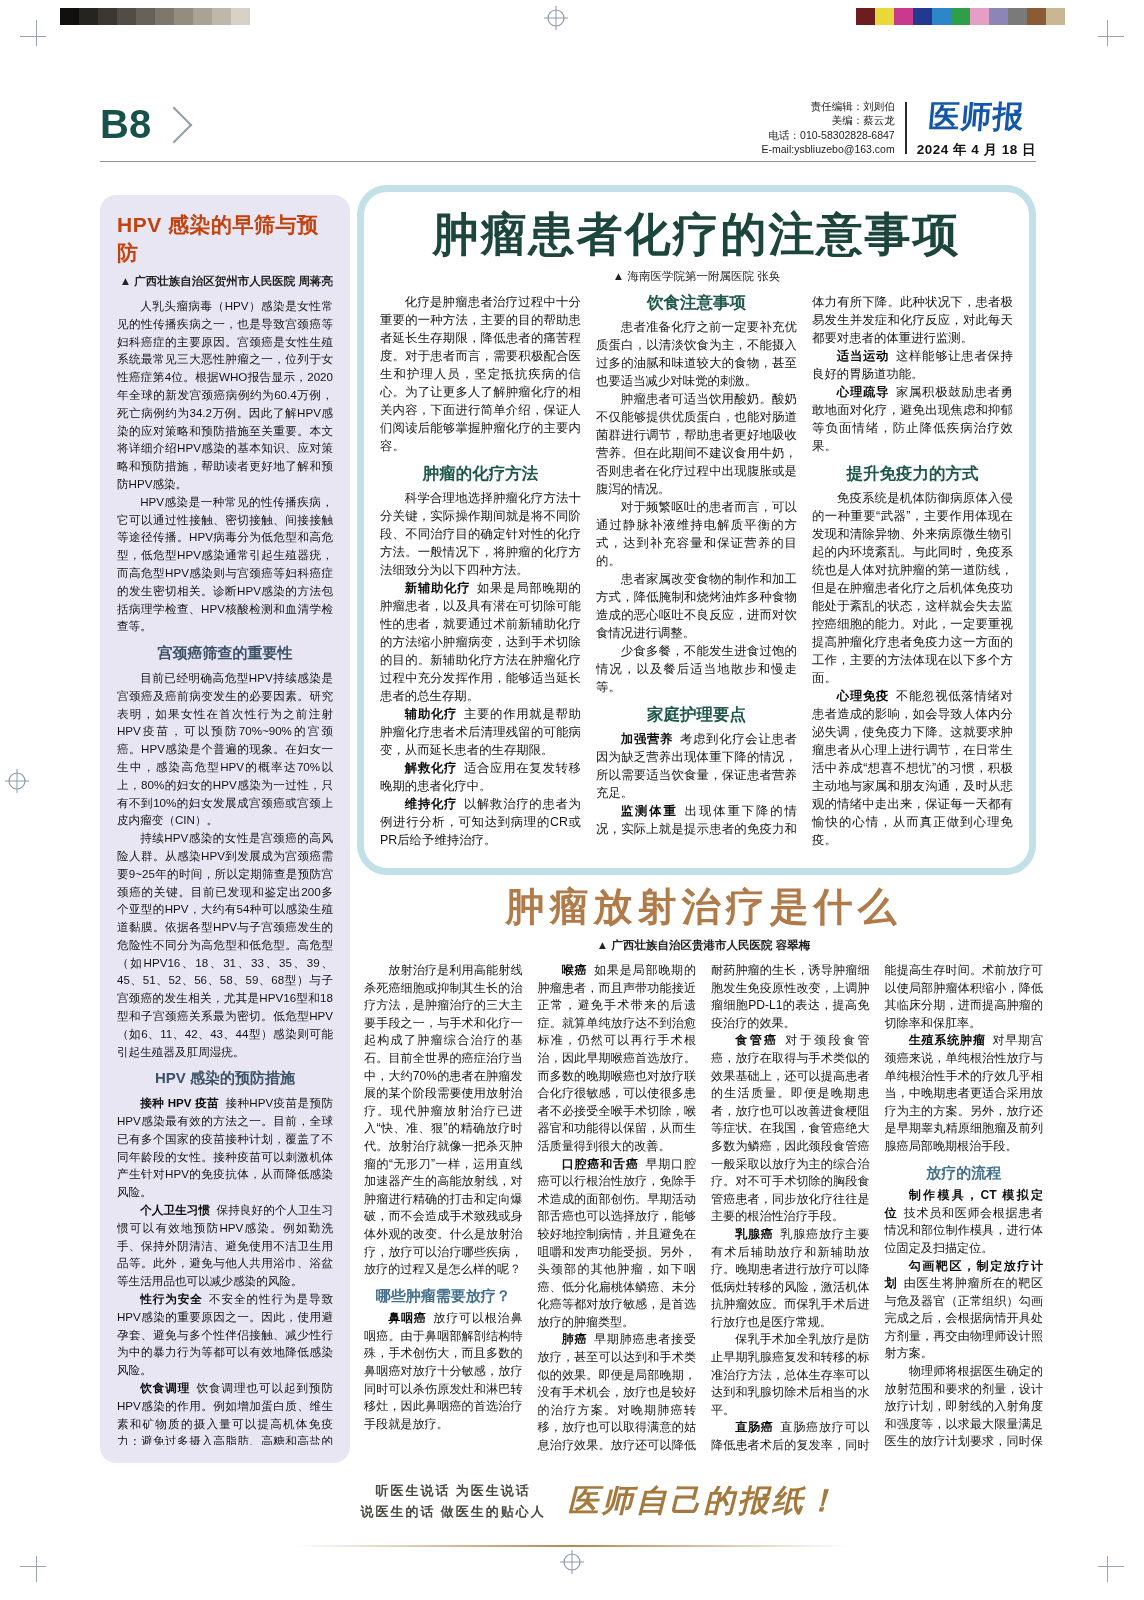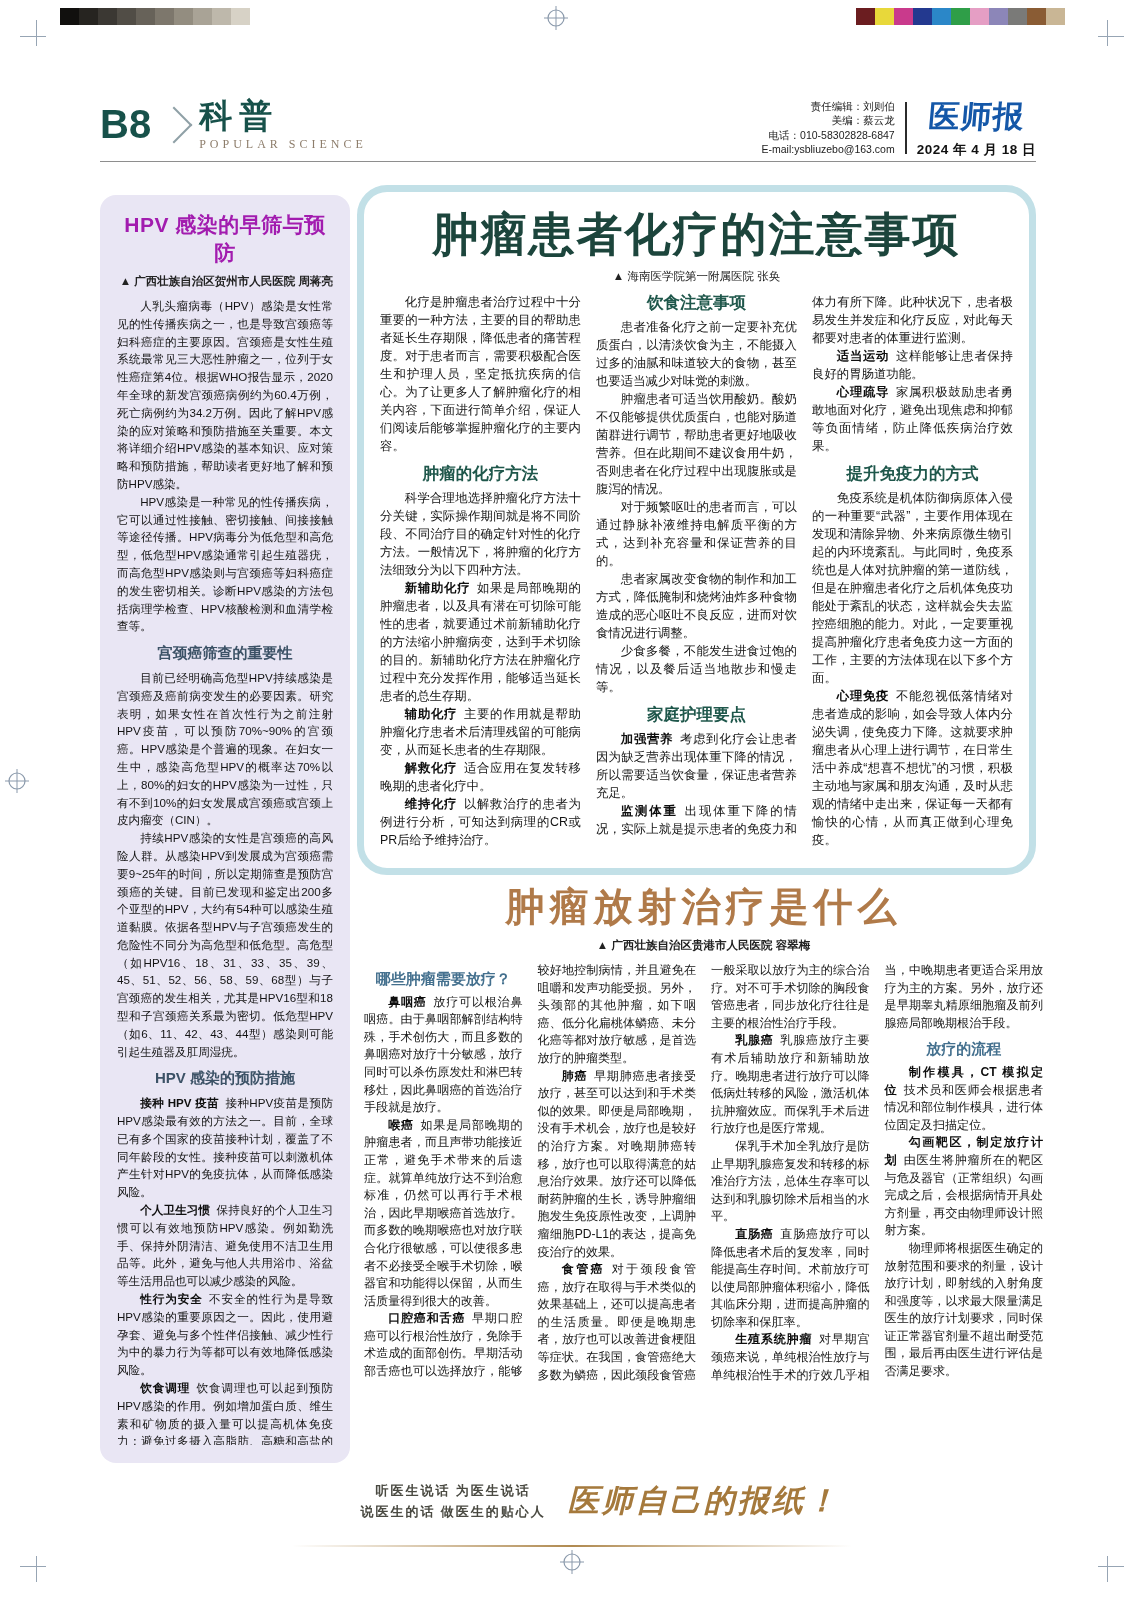--- a/index.html
+++ b/index.html
@@ -33,21 +33,21 @@
 
   
   .byline{text-align:center;font-size:11.5px;color:#222;}
   .para{margin:0;text-indent:2em;}
   .rh{margin-right:0.55em;color:#0e0e0e;}
   .sec-h{text-align:center;text-indent:0;font-weight:900;}
 
   
   .art-hpv{position:absolute;left:100px;top:195px;width:250px;height:1268px;background:#e9e6f4;
            border-radius:16px;box-sizing:border-box;padding:14px 17px 10px;}
-  .art-hpv h2{margin:2px 0 7px;text-align:center;font-size:21px;color:#a21caf;font-weight:900;letter-spacing:0.5px;}
+  .art-hpv h2{margin:2px 0 7px;font-size:21px;color:#c2410c;font-weight:900;letter-spacing:0.5px;}
   .art-hpv .byline{margin-bottom:8px;font-weight:700;text-align:right;}
   .art-hpv .body{font-size:11.6px;line-height:17.8px;text-align:justify;color:#141414;height:1148px;overflow:hidden;}
   .art-hpv .sec-h{font-size:15px;color:#3c5266;margin:9px 0 7px;}
 
   
   .art-chemo{position:absolute;left:357px;top:185px;width:679px;height:690px;background:#fff;
              border:7px solid #c2e0e7;border-radius:30px;box-sizing:border-box;padding:8px 16px 0;}
   .art-chemo h1{margin:4px 0 3px;text-align:center;font-size:46px;color:#1c453c;font-weight:900;letter-spacing:2px;}
   .art-chemo .byline{margin-bottom:9px;}
   .cols3{column-count:3;column-gap:15px;height:562px;overflow:hidden;
@@ -125,24 +125,20 @@
   <svg class="reg" style="left:560px;top:1550px;" viewBox="0 0 24 24">
     <circle cx="12" cy="12" r="8" fill="none" stroke="#8a99ab" stroke-width="1.2"></circle>
     <line x1="12" y1="0" x2="12" y2="24" stroke="#8a99ab" stroke-width="1"></line>
     <line x1="0" y1="12" x2="24" y2="12" stroke="#8a99ab" stroke-width="1"></line>
   </svg>
 
   <header class="hdr">
     <div class="hdr-left">
       <span class="b8">B8</span>
       <span class="chev"></span>
-      <span class="kepu-wrap">
-        <div class="kepu">科普</div>
-        <div class="kepu-en">POPULAR SCIENCE</div>
-      </span>
     </div>
     <div class="mast">
       <div class="mast-info">
         <div>责任编辑：刘则伯</div>
         <div>美编：蔡云龙</div>
         <div>电话：010-58302828-6847</div>
         <div>E-mail:ysbliuzebo@163.com</div>
       </div>
       <div class="mast-div"></div>
       <div class="mast-right">
@@ -195,20 +191,21 @@
         <h3 class="sec-h">提升免疫力的方式</h3>
         <p class="para"><span>免疫系统是机体防御病原体入侵的一种重要“武器”，主要作用体现在发现和清除异物、外来病原微生物引起的内环境紊乱。与此同时，免疫系统也是人体对抗肿瘤的第一道防线，但是在肿瘤患者化疗之后机体免疫功能处于紊乱的状态，这样就会失去监控癌细胞的能力。对此，一定要重视提高肿瘤化疗患者免疫力这一方面的工作，主要的方法体现在以下多个方面。</span></p>
         <p class="para"><strong class="rh">心理免疫</strong><span>不能忽视低落情绪对患者造成的影响，如会导致人体内分泌失调，使免疫力下降。这就要求肿瘤患者从心理上进行调节，在日常生活中养成“想喜不想忧”的习惯，积极主动地与家属和朋友沟通，及时从悲观的情绪中走出来，保证每一天都有愉快的心情，从而真正做到心理免疫。</span></p>
       </div>
   </section>
 
   <section class="art-radio">
     <h1>肿瘤放射治疗是什么</h1>
     <div class="byline">▲ 广西壮族自治区贵港市人民医院  容翠梅</div>
     <div class="cols4">
+        <p class="para"><span>放射治疗是利用高能射线杀死癌细胞或抑制其生长的治疗方法，是肿瘤治疗的三大主要手段之一，与手术和化疗一起构成了肿瘤综合治疗的基石。目前全世界的癌症治疗当中，大约70%的患者在肿瘤发展的某个阶段需要使用放射治疗。现代肿瘤放射治疗已进入“快、准、狠”的精确放疗时代。放射治疗就像一把杀灭肿瘤的“无形刀”一样，运用直线加速器产生的高能放射线，对肿瘤进行精确的打击和定向爆破，而不会造成手术致残或身体外观的改变。什么是放射治疗，放疗可以治疗哪些疾病，放疗的过程又是怎么样的呢？</span></p>
         <h3 class="sec-h">哪些肿瘤需要放疗？</h3>
         <p class="para"><strong class="rh">鼻咽癌</strong><span>放疗可以根治鼻咽癌。由于鼻咽部解剖结构特殊，手术创伤大，而且多数的鼻咽癌对放疗十分敏感，放疗同时可以杀伤原发灶和淋巴转移灶，因此鼻咽癌的首选治疗手段就是放疗。</span></p>
         <p class="para"><strong class="rh">喉癌</strong><span>如果是局部晚期的肿瘤患者，而且声带功能接近正常，避免手术带来的后遗症。就算单纯放疗达不到治愈标准，仍然可以再行手术根治，因此早期喉癌首选放疗。而多数的晚期喉癌也对放疗联合化疗很敏感，可以使很多患者不必接受全喉手术切除，喉器官和功能得以保留，从而生活质量得到很大的改善。</span></p>
         <p class="para"><strong class="rh">口腔癌和舌癌</strong><span>早期口腔癌可以行根治性放疗，免除手术造成的面部创伤。早期活动部舌癌也可以选择放疗，能够较好地控制病情，并且避免在咀嚼和发声功能受损。另外，头颈部的其他肿瘤，如下咽癌、低分化扁桃体鳞癌、未分化癌等都对放疗敏感，是首选放疗的肿瘤类型。</span></p>
         <p class="para"><strong class="rh">肺癌</strong><span>早期肺癌患者接受放疗，甚至可以达到和手术类似的效果。即便是局部晚期，没有手术机会，放疗也是较好的治疗方案。对晚期肺癌转移，放疗也可以取得满意的姑息治疗效果。放疗还可以降低耐药肿瘤的生长，诱导肿瘤细胞发生免疫原性改变，上调肿瘤细胞PD-L1的表达，提高免疫治疗的效果。</span></p>
         <p class="para"><strong class="rh">食管癌</strong><span>对于颈段食管癌，放疗在取得与手术类似的效果基础上，还可以提高患者的生活质量。即便是晚期患者，放疗也可以改善进食梗阻等症状。在我国，食管癌绝大多数为鳞癌，因此颈段食管癌一般采取以放疗为主的综合治疗。对不可手术切除的胸段食管癌患者，同步放化疗往往是主要的根治性治疗手段。</span></p>
         <p class="para"><strong class="rh">乳腺癌</strong><span>乳腺癌放疗主要有术后辅助放疗和新辅助放疗。晚期患者进行放疗可以降低病灶转移的风险，激活机体抗肿瘤效应。而保乳手术后进行放疗也是医疗常规。</span></p>
         <p class="para"><span>保乳手术加全乳放疗是防止早期乳腺癌复发和转移的标准治疗方法，总体生存率可以达到和乳腺切除术后相当的水平。</span></p>
         <p class="para"><strong class="rh">直肠癌</strong><span>直肠癌放疗可以降低患者术后的复发率，同时能提高生存时间。术前放疗可以使局部肿瘤体积缩小，降低其临床分期，进而提高肿瘤的切除率和保肛率。</span></p>
         <p class="para"><strong class="rh">生殖系统肿瘤</strong><span>对早期宫颈癌来说，单纯根治性放疗与单纯根治性手术的疗效几乎相当，中晚期患者更适合采用放疗为主的方案。另外，放疗还是早期睾丸精原细胞瘤及前列腺癌局部晚期根治手段。</span></p>

